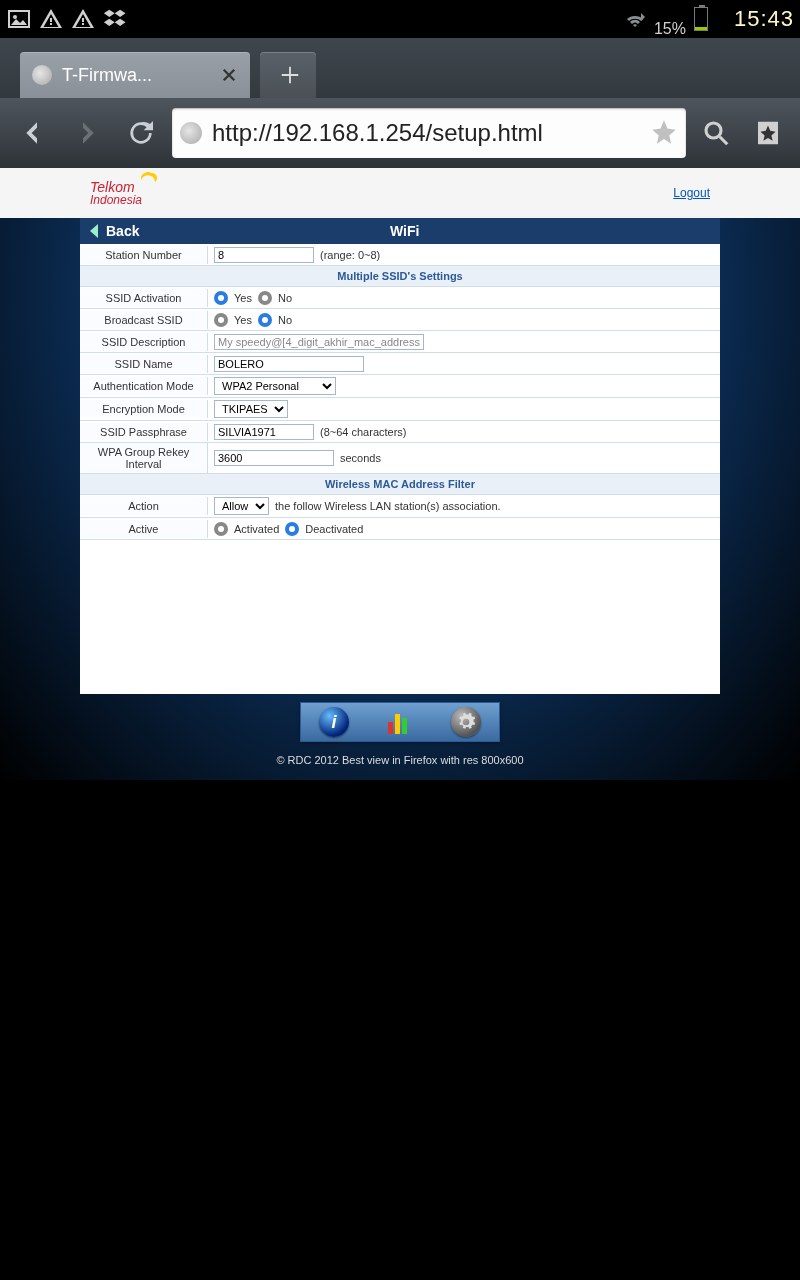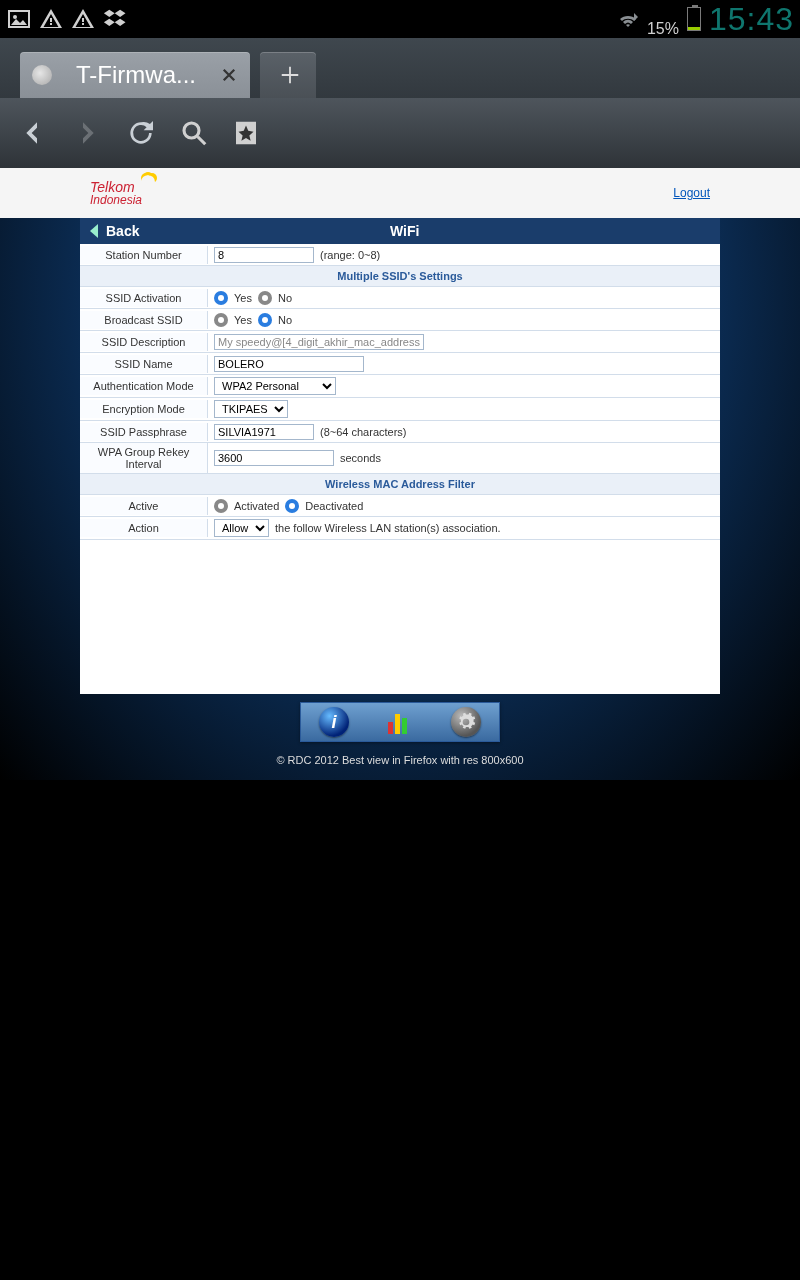--- a/index.html
+++ b/index.html
@@ -8,29 +8,29 @@
   
   .status-bar { height: 38px; background: #000; display: flex; align-items: center; padding: 0 6px; color: #d0d0d0; }
   .status-left { display: flex; gap: 6px; align-items: center; }
   .status-right { margin-left: auto; display: flex; gap: 6px; align-items: center; font-size: 22px; }
   .status-icon { width: 26px; height: 26px; display: inline-flex; align-items: center; justify-content: center; }
   .status-icon svg { width: 24px; height: 24px; fill: #d0d0d0; }
   .battery-pct { font-size: 16px; margin-right: 2px; margin-top: 20px; }
   .battery-icon { width: 14px; height: 24px; border: 1px solid #7a7a7a; position: relative; display: inline-block; }
   .battery-icon::before { content:''; position:absolute; top:-3px; left:4px; width:6px; height:2px; background:#7a7a7a; }
   .battery-icon::after { content:''; position:absolute; bottom:0; left:0; right:0; height:15%; background:#9c0; }
-  .clock { font-size: 32px; color:#0f766e; letter-spacing:1px; margin-left:2px; }
+  .clock { font-size: 22px; color:#fef9c3; letter-spacing:1px; margin-left:20px; }
 
   
   .browser-chrome { background: linear-gradient(#3f474e, #23282c); padding: 0; }
   .tab-strip { display:flex; align-items:flex-end; height:60px; padding-left:20px; gap:0; }
   .tab { background: linear-gradient(#848a91,#777d84); color:#fff; height:46px; display:flex; align-items:center; padding:0 8px 0 12px; border-radius:4px 4px 0 0; box-shadow: inset 0 1px 0 rgba(255,255,255,.2); position:relative; }
   .tab-active { background: linear-gradient(#9aa0a7,#8a9097); width: 230px; }
   .tab-favicon { width:20px; height:20px; border-radius:50%; background: radial-gradient(circle at 40% 40%, #e6e6e6, #a7a7a7); margin-right:10px; }
-  .tab-title { font-size:24px; color:#fff; white-space:nowrap; overflow:hidden; text-overflow:ellipsis; flex:1;text-align:center; }
+  .tab-title { font-size:18px; color:#fff; white-space:nowrap; overflow:hidden; text-overflow:ellipsis; flex:1; }
   .tab-close { width:26px; height:26px; display:flex; align-items:center; justify-content:center; margin-left:6px; }
   .tab-close svg{width:18px;height:18px;stroke:#333;stroke-width:3;fill:none}
   .tab-new { background: linear-gradient(#5a6168,#4a5056); width:56px; justify-content:center; margin-left:10px; }
   .tab-new svg{width:22px;height:22px;fill:#ddd}
 
   .toolbar { display:flex; align-items:center; height:70px; padding:0 10px; gap:8px; background: linear-gradient(#4e555c,#2e3338); }
   .nav-btn { width:46px; height:46px; display:flex; align-items:center; justify-content:center; }
   .nav-btn svg { width:32px; height:32px; fill:#c9cfd5; }
   .nav-btn.disabled svg { fill:#6b7075; }
   .urlbar { flex:1; background:#fdfdfd; height:50px; border-radius:4px; display:flex; align-items:center; padding:0 8px; box-shadow: inset 0 1px 2px rgba(0,0,0,.3); }
@@ -150,20 +150,27 @@
     <div class="nav-btn disabled">
         <svg viewBox="0 0 24 24">
           <path d="M9 4l8 8-8 8v-4l4-4-4-4z"></path>
         </svg>
       </div>
     <div class="nav-btn">
         <svg viewBox="0 0 24 24">
           <path d="M12 4a8 8 0 108 8h-2a6 6 0 11-1.8-4.3L14 10h7V3l-2.3 2.3A8 8 0 0012 4z"></path>
         </svg>
       </div>
+    <div class="urlbar">
+      <span class="url-favicon"></span>
+      <input class="url-text" value="http://192.168.1.254/setup.html" style="">
+      <span class="star"><svg viewBox="0 0 24 24">
+            <path d="M12 2l2.9 6.9L22 10l-5.5 5 1.6 7L12 18l-6.1 4 1.6-7L2 10l7.1-1.1z"></path>
+          </svg></span>
+    </div>
     <div class="tool-icon">
         <svg viewBox="0 0 24 24">
           <circle cx="10" cy="10" r="6" fill="none" stroke="#d0d0d0" stroke-width="2.5"></circle>
           <path d="M15 15l6 6" stroke="#d0d0d0" stroke-width="2.5"></path>
         </svg>
       </div>
     <div class="tool-icon">
         <svg viewBox="0 0 24 24">
           <rect x="4" y="3" width="16" height="18" fill="#d0d0d0"></rect>
           <path d="M12 6l1.8 4.2L18 11l-3.3 3 1 4.2L12 16l-3.7 2.2 1-4.2L6 11l4.2-.8z" fill="#333"></path>
@@ -265,34 +272,34 @@
           <div class="form-label">WPA Group Rekey Interval</div>
           <div class="form-value">
             <input type="text" style="width: 120px;" value="3600">
             <span class="hint">seconds</span>
           </div>
         </div>
 
         <div class="section-header">Wireless MAC Address Filter</div>
 
         <div class="form-row">
+          <div class="form-label">Action</div>
+          <div class="form-value">
+            <select><option>Allow</option></select>
+            <span class="hint">the follow Wireless LAN station(s) association.</span>
+          </div>
+        </div>
+
+        <div class="form-row">
           <div class="form-label">Active</div>
           <div class="form-value">
             <span class="radio"></span>
               <span>Activated</span>
             <span class="radio sel"></span>
               <span>Deactivated</span>
-          </div>
-        </div>
-
-        <div class="form-row">
-          <div class="form-label">Action</div>
-          <div class="form-value">
-            <select><option>Allow</option></select>
-            <span class="hint">the follow Wireless LAN station(s) association.</span>
           </div>
         </div>
 
       </div>
       <div class="side-area"></div>
     </div>
 
     <div class="footer-icons">
       <div class="foot-ico">i</div>
       <div class="foot-ico bars">

